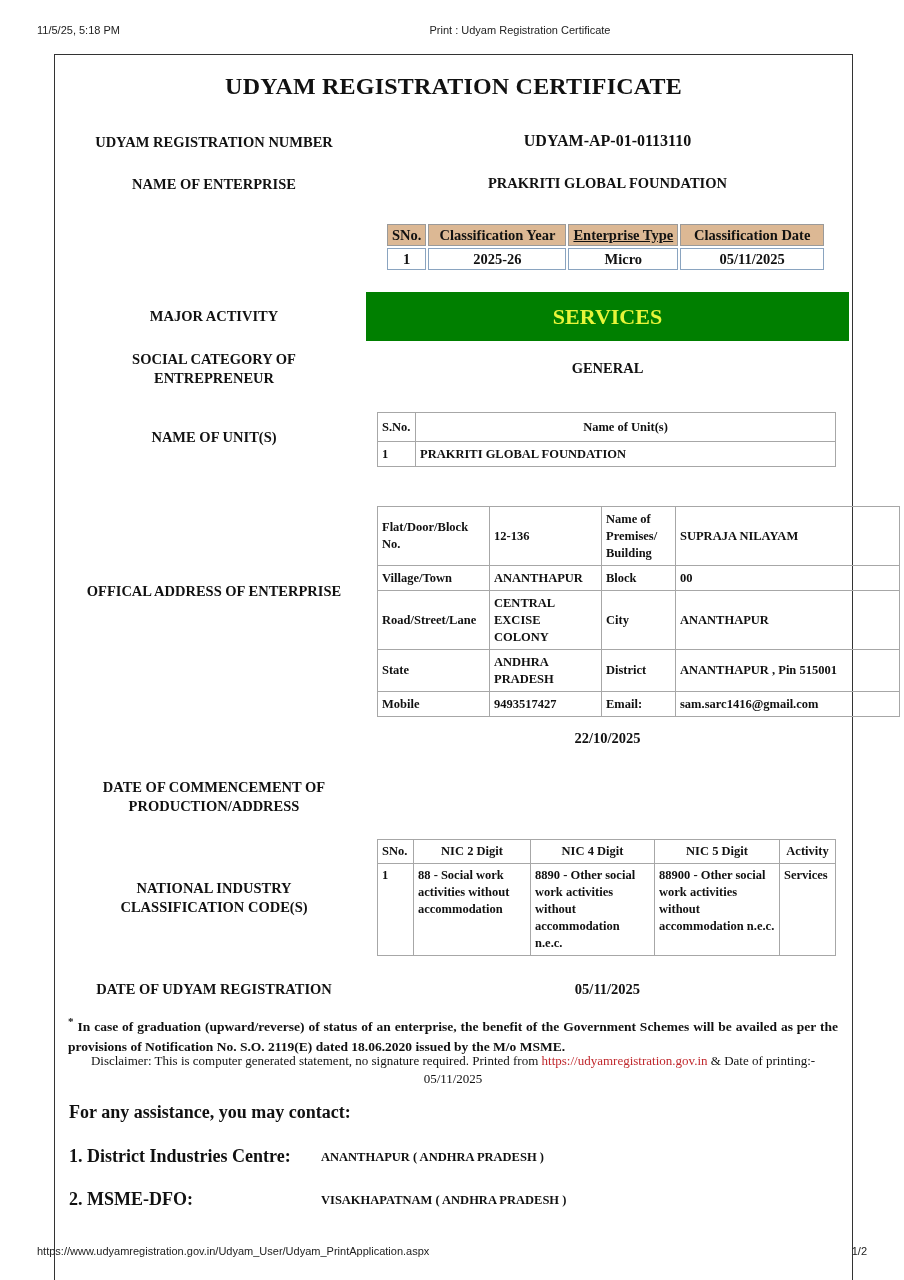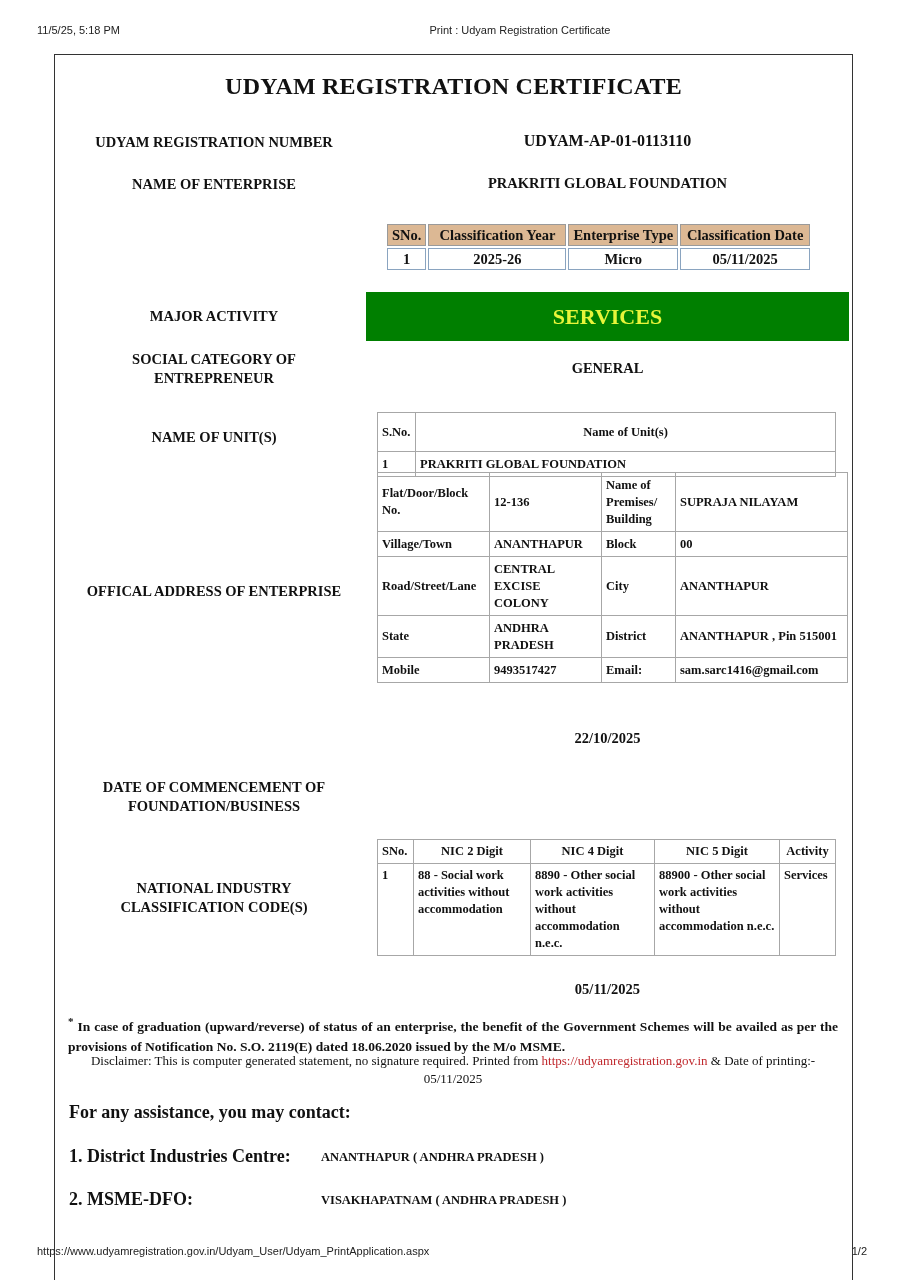--- a/index.html
+++ b/index.html
@@ -56,24 +56,24 @@
       display: flex; align-items: center; justify-content: center;
     }
 
     table.grid {
       position: absolute; border-collapse: collapse; font-size: 12.5px; font-weight: bold;
     }
     table.grid td, table.grid th {
       border: 1px solid #a7a7a7; padding: 3px 4px; vertical-align: middle; text-align: left; line-height: 17px;
     }
     table.units { left: 322px; top: 357px; width: 459px; }
-    table.units th { text-align: center; height: 39px; margin-left: 12px; }
+    table.units th { text-align: center; height: 29px; margin-left: 12px; }
     table.units td { height: 25px; }
 
-    table.addr { left: 322px; top: 417px; width: 471px; }
+    table.addr { left: 322px; top: 451px; width: 523px; }
 
     table.nic { left: 322px; top: 784px; width: 459px; }
     table.nic th { text-align: center; height: 24px; }
     table.nic td { vertical-align: top; }
 
     .note {
       position: absolute; left: 13px; top: 956px; width: 770px;
       font-size: 13.5px; font-weight: bold; line-height: 20px; text-align: justify;
     }
     .disclaimer {
@@ -104,22 +104,22 @@
   <div class="val big" style="top:77px;">UDYAM-AP-01-0113110</div>
 
   <div class="lbl" style="top:120px;">NAME OF ENTERPRISE</div>
   <div class="val" style="top:120px;">PRAKRITI GLOBAL FOUNDATION</div>
 
   <table class="cls">
     <thead>
       <tr>
         <th style="width:38px;">SNo.</th>
         <th style="width:138px;">Classification Year</th>
-        <th style="width:106px;">Enterprise Type</th>
-        <th style="width:130px;">Classification Date</th>
+        <th style="width:106px;text-decoration:underline;">Enterprise Type</th>
+        <th style="width:144px;">Classification Date</th>
       </tr>
     </thead>
     <tbody>
       <tr>
         <td>1</td>
         <td>2025-26</td>
         <td>Micro</td>
         <td>05/11/2025</td>
       </tr>
     </tbody>
@@ -181,21 +181,21 @@
       <td>Email:</td>
       <td>sam.sarc1416@gmail.com</td>
     </tr>
   </tbody>
     </table>
 
   <div class="val" style="top:675px;">22/10/2025</div>
 
   <div class="lbl" style="top:723px;">
     <div>DATE OF COMMENCEMENT OF</div>
-    <div>FOUNDATION/BUSINESS</div>
+    <div>PRODUCTION/ADDRESS</div>
   </div>
   <div class="val" style="top:733px;"></div>
 
   <div class="lbl" style="top:824px;">
     <div>NATIONAL INDUSTRY</div>
     <div>CLASSIFICATION CODE(S)</div>
   </div>
   <table class="grid nic">
     <tbody>
         <tr>
@@ -208,20 +208,21 @@
     <tr style="height:92px;">
       <td>1</td>
       <td>88 - Social work activities without accommodation</td>
       <td>8890 - Other social work activities without accommodation n.e.c.</td>
       <td>88900 - Other social work activities without accommodation n.e.c.</td>
       <td>Services</td>
     </tr>
   </tbody>
     </table>
 
+  <div class="lbl" style="top:925px;">DATE OF UDYAM REGISTRATION</div>
   <div class="val" style="top:926px;">05/11/2025</div>
 
   <div class="note">
     <sup class="star">*</sup>
     <span>In case of graduation (upward/reverse) of status of an enterprise, the benefit of the Government Schemes will be availed as per the provisions of Notification No. S.O. 2119(E) dated    18.06.2020 issued by the M/o MSME.</span>
   </div>
 
   <div class="disclaimer">
     <span>Disclaimer: This is computer generated statement, no signature required. Printed from </span><span class="link">https://udyamregistration.gov.in</span><span> &amp; Date of printing:-</span>
     <div>05/11/2025</div>

